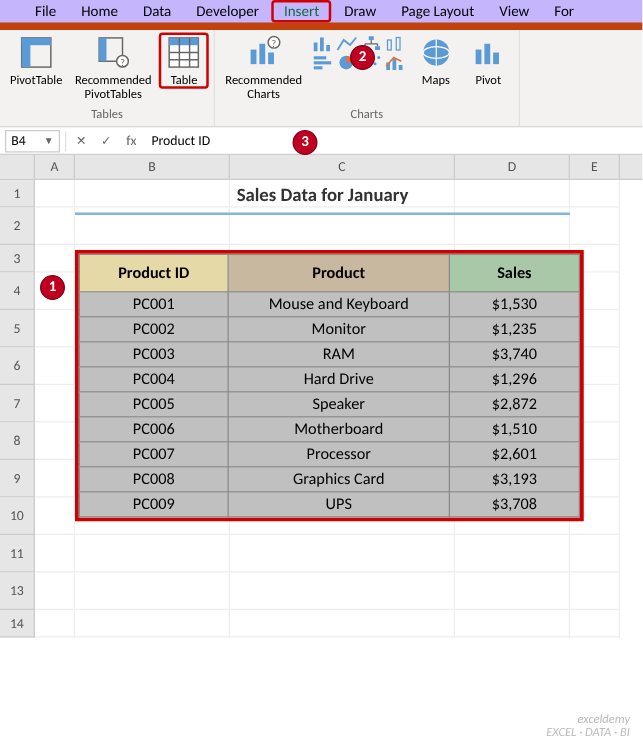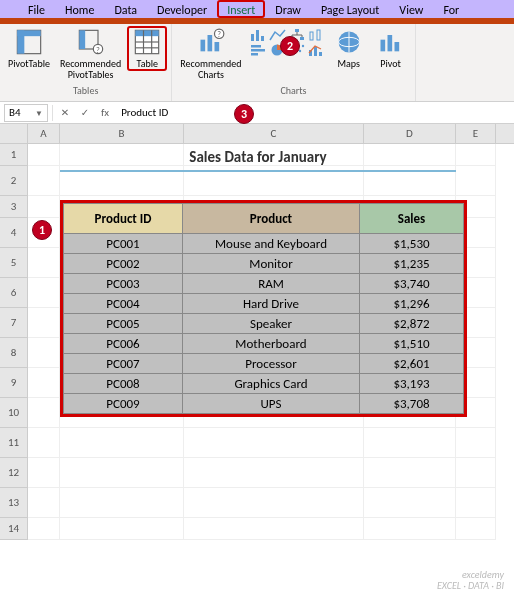--- a/index.html
+++ b/index.html
@@ -312,28 +312,20 @@
     </div>
   <div class="row tall">
       <div class="rowhdr">11</div>
       <div class="cell A"></div>
       <div class="cell B"></div>
       <div class="cell C"></div>
       <div class="cell D"></div>
       <div class="cell E"></div>
     </div>
   <div class="row tall">
-      <div class="rowhdr">12</div>
-      <div class="cell A"></div>
-      <div class="cell B"></div>
-      <div class="cell C"></div>
-      <div class="cell D"></div>
-      <div class="cell E"></div>
-    </div>
-  <div class="row tall">
       <div class="rowhdr">13</div>
       <div class="cell A"></div>
       <div class="cell B"></div>
       <div class="cell C"></div>
       <div class="cell D"></div>
       <div class="cell E"></div>
     </div>
   <div class="row">
       <div class="rowhdr">14</div>
       <div class="cell A"></div>

